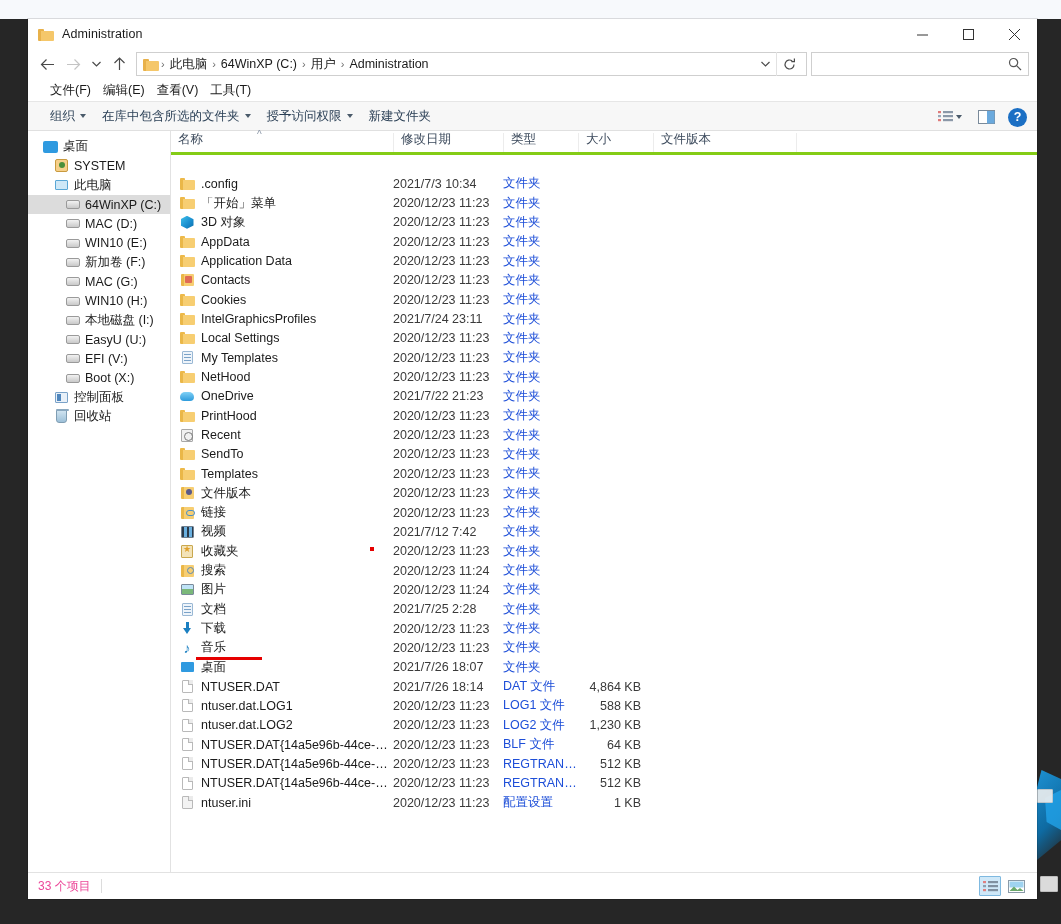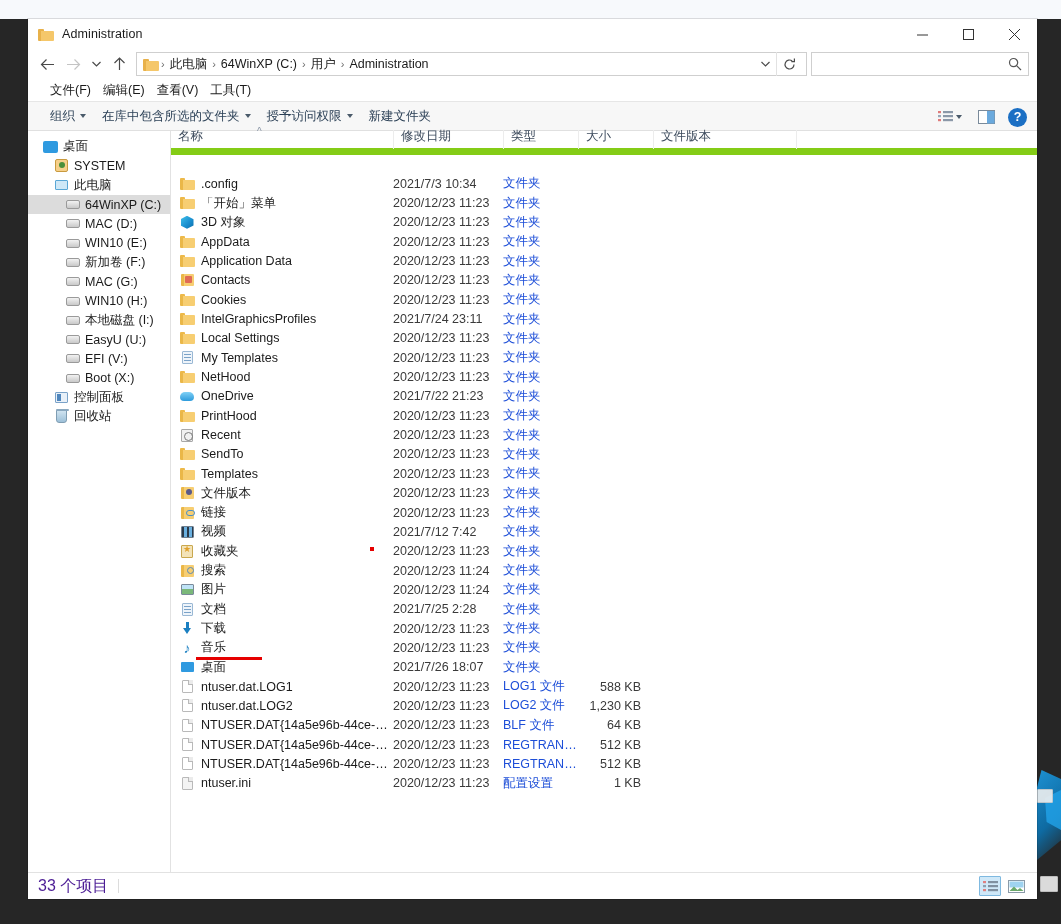--- a/index.html
+++ b/index.html
@@ -214,22 +214,22 @@
     border-radius: 0 0 3px 3px; position: relative;
   }
   .ic-recycle::before {
     content:""; position:absolute; left:-1px; top:-2px; width:13px; height:2px;
     background:#8aa8bf; border-radius:1px;
   }
 
   
   #list-pane { flex: 1 1 auto; display: flex; flex-direction: column; min-width:0;}
   #col-headers {
-    height: 24px; display: flex; align-items: center; flex: none;
-    border-bottom: 7px solid #84cc16; position: relative; background:#fff;
+    height: 24px; display: flex; align-items: flex-end; flex: none;
+    border-bottom: 3px solid #84cc16; position: relative; background:#fff;
   }
   .col-head {
     font-size: 12.5px; color: #3c4a5c; padding: 0 0 4px 7px;
     border-left: 1px solid #ececec; height: 19px; display: flex;
     align-items: flex-end; flex: none; position: relative; white-space: nowrap;
   }
   .col-head:first-child { border-left: none; }
   .sort-caret {
     position: absolute; left: 86px; top: -4px; font-size: 10px; color: #8a96a6;
   }
@@ -368,21 +368,21 @@
   .fi-desktop {
     width: 13px; height: 10px; background:#2f9ae0; border-radius:1px;
   }
 
   
   #status-bar {
     height: 27px; flex: none; border-top: 1px solid #e2e2e2;
     display: flex; align-items: center; padding: 0 8px 0 10px;
     background: #fff; position: relative;
   }
-  #status-text { font-size: 16px; color: #4c1d95; }
+  #status-text { font-size: 12px; color: #ec4899; }
   #status-sep {
     width: 1px; height: 14px; background: #dcdcdc; margin-left: 10px;
   }
   #view-toggles {
     position: absolute; right: 10px; top: 3px; display: flex; gap: 4px;
   }
   .view-toggle {
     width: 22px; height: 20px; display: flex; align-items: center;
     justify-content: center; border: 1px solid transparent; border-radius: 1px;
   }
@@ -988,20 +988,32 @@
                 <span class="fi-desktop"></span>
               </span>
             <span class="fr-label">桌面</span>
           </div>
           <div class="fr-date">2021/7/26 18:07</div>
           <div class="fr-type">文件夹</div>
           <div class="fr-size"></div>
           <div class="fr-ver"></div>
         </div>
 
+        <div class="file-row">
+          <div class="fr-name">
+            <span class="fi">
+                <span class="fi-doc"></span>
+              </span>
+            <span class="fr-label">NTUSER.DAT</span>
+          </div>
+          <div class="fr-date">2021/7/26 18:14</div>
+          <div class="fr-type">DAT 文件</div>
+          <div class="fr-size">4,864 KB</div>
+          <div class="fr-ver"></div>
+        </div>
 
         <div class="file-row">
           <div class="fr-name">
             <span class="fi">
                 <span class="fi-doc"></span>
               </span>
             <span class="fr-label">ntuser.dat.LOG1</span>
           </div>
           <div class="fr-date">2020/12/23 11:23</div>
           <div class="fr-type">LOG1 文件</div>

